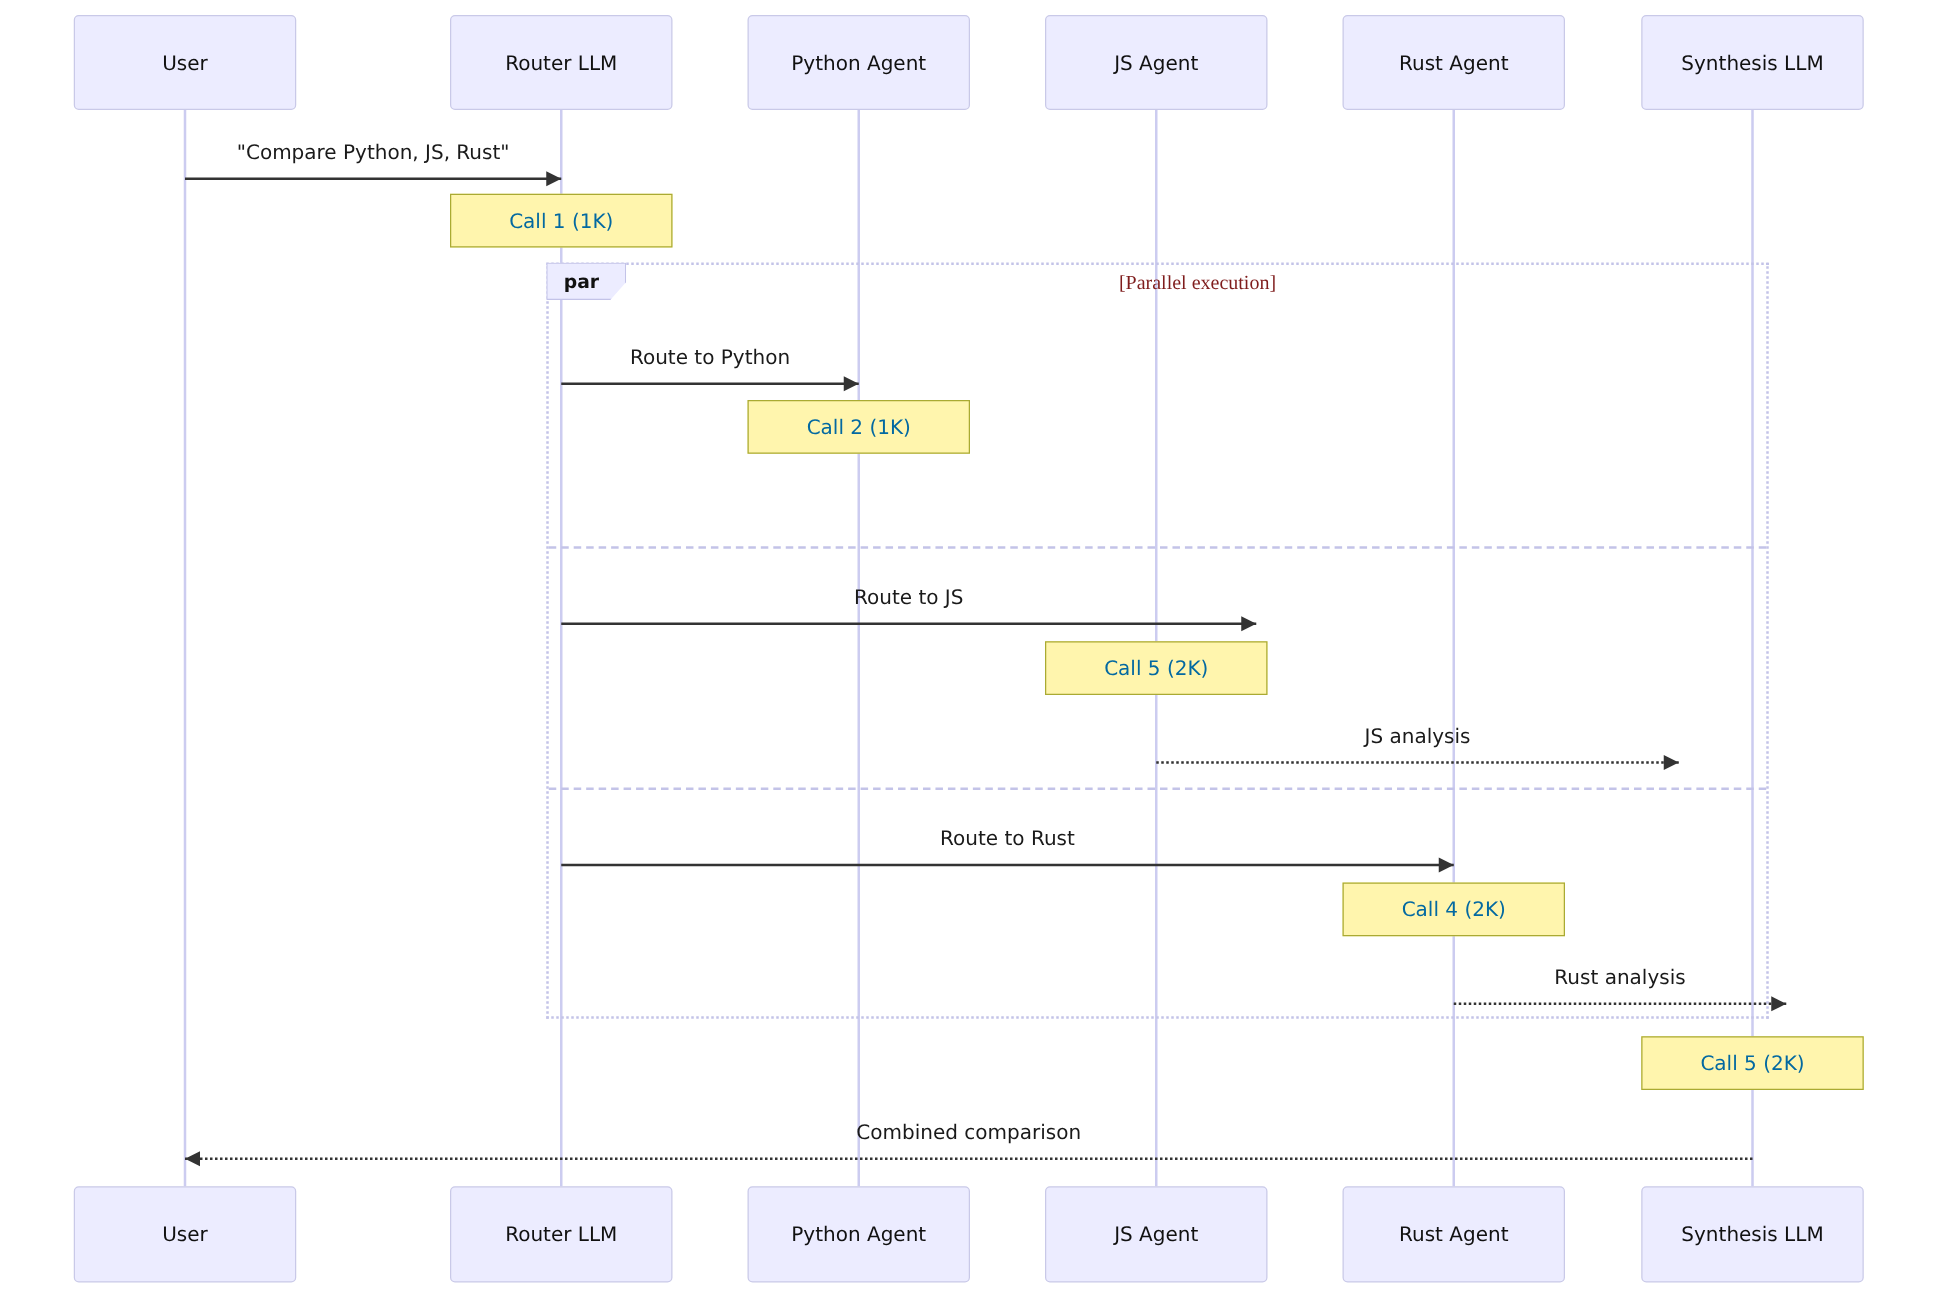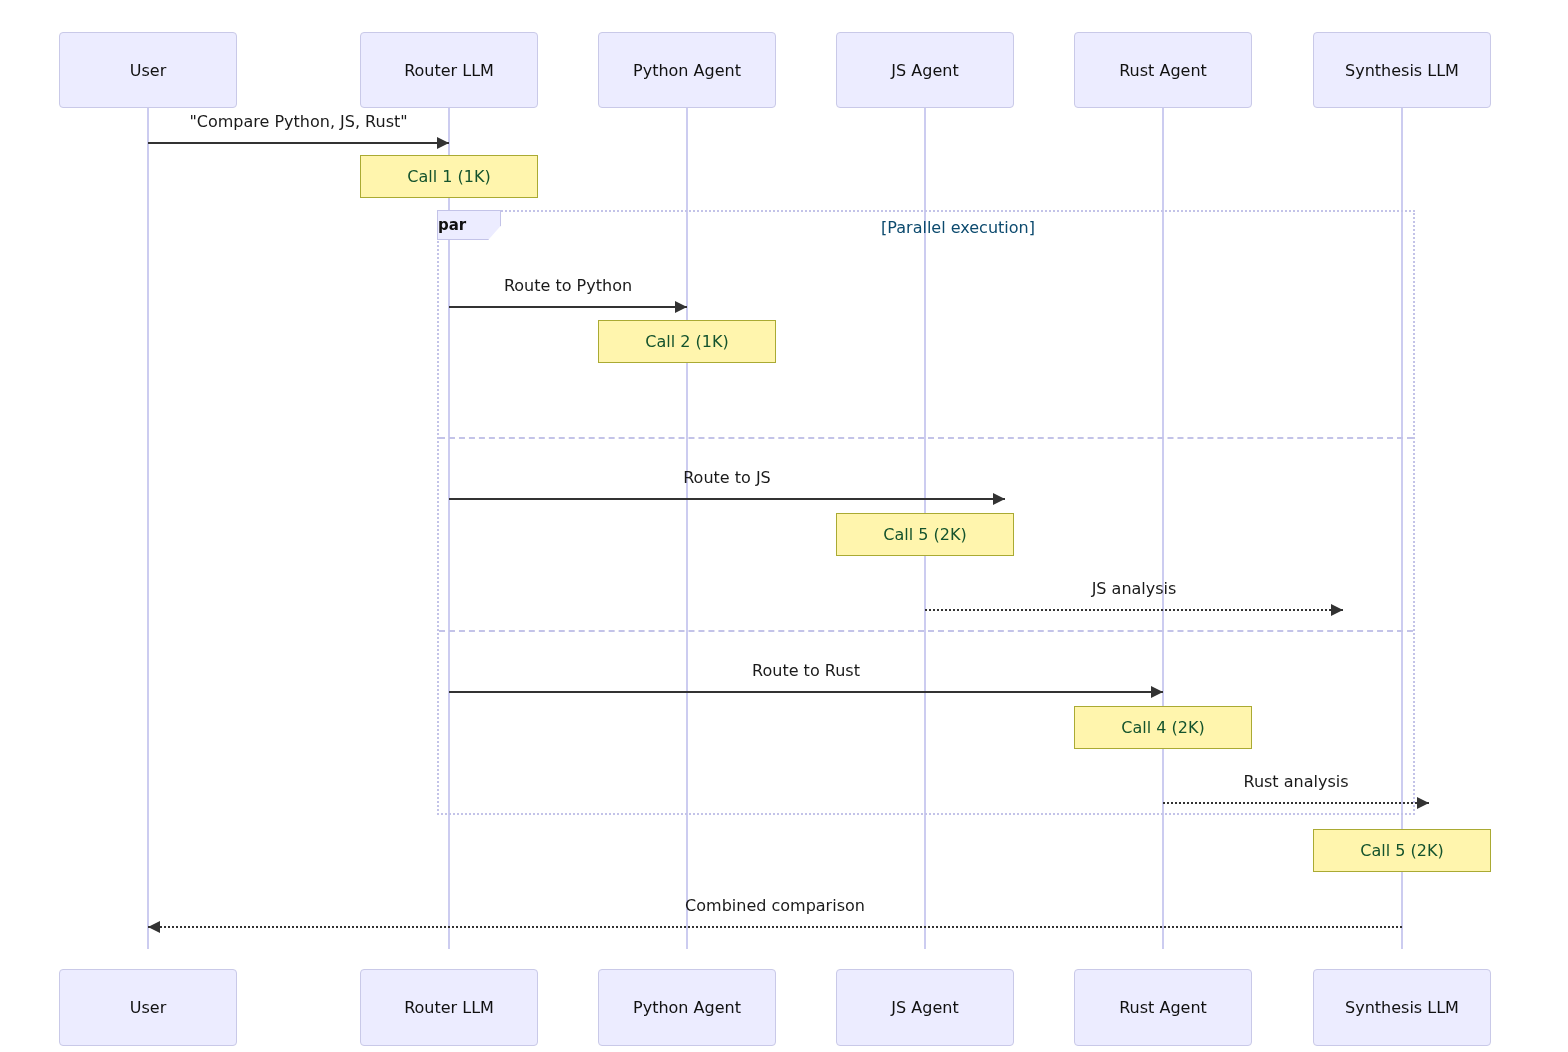--- a/index.html
+++ b/index.html
@@ -6,38 +6,38 @@
   #diagram{
     position:relative;width:1568px;height:1052px;background:#ffffff;
     font-family:"DejaVu Sans","Liberation Sans",sans-serif;color:#111;overflow:hidden;
   }
   .actor{
     position:absolute;width:178px;height:76px;background:#ECECFF;
     border:1px solid #c9c9e8;border-radius:4px;
     display:flex;align-items:center;justify-content:center;
     font-size:16px;color:#111;box-sizing:border-box;
     box-shadow:0 0 0 0 transparent;
-    margin-top:20px;
   }
   .actor.top{top:12px;}
   .actor.bottom{top:949px;height:77px;}
   .lifeline{position:absolute;top:88px;height:861px;width:2px;background:#ccccf0;}
   .par-frame{
     position:absolute;left:437px;top:210px;width:978px;height:605px;
     border:2px dotted #c3c3e8;box-sizing:border-box;
   }
   .par-tag{
     position:absolute;left:-2px;top:-2px;width:64px;height:30px;
     background:#ECECFF;border:1px solid #c3c3e8;box-sizing:border-box;
     clip-path:polygon(0 0,100% 0,100% 52%,80% 100%,0 100%);
     font-size:15px;font-weight:bold;display:flex;align-items:center;
+    padding-left:13px;
   }
   .par-condition{
     position:absolute;left:0;right:0;top:6px;text-align:center;
-    font-size:16px;color:#0c4a6e;text-indent:64px;
+    font-size:16px;color:#7f1d1d;text-indent:64px;font-family:Liberation Serif, serif;
   }
   .par-divider{position:absolute;left:0;right:0;height:0;border-top:2px dashed #c3c3e8;}
   .msg{position:absolute;height:40px;}
   .msg-label{
     position:absolute;left:0;right:0;top:2px;text-align:center;
     font-size:16px;color:#1a1a1a;white-space:nowrap;
   }
   .msg-line{position:absolute;left:0;right:0;top:32px;height:0;}
   .msg-line.solid{border-top:2px solid #333333;}
   .msg-line.dashed{border-top:2px dotted #333333;}
@@ -48,21 +48,21 @@
   }
   .arrow-left{
     position:absolute;left:0;top:27px;width:0;height:0;
     border-top:6px solid transparent;border-bottom:6px solid transparent;
     border-right:12px solid #333333;
   }
   .note{
     position:absolute;width:178px;height:43px;background:#fff5ad;
     border:1px solid #aaaa33;box-sizing:border-box;
     display:flex;align-items:center;justify-content:center;
-    font-size:16px;color:#14532d;
+    font-size:16px;color:#0369a1;
   }
 </style>
 </head>
 <body>
 
 <div id="diagram">
 
   <div class="lifeline" style="left:147px"></div>
   <div class="lifeline" style="left:448px"></div>
   <div class="lifeline" style="left:686px"></div>

